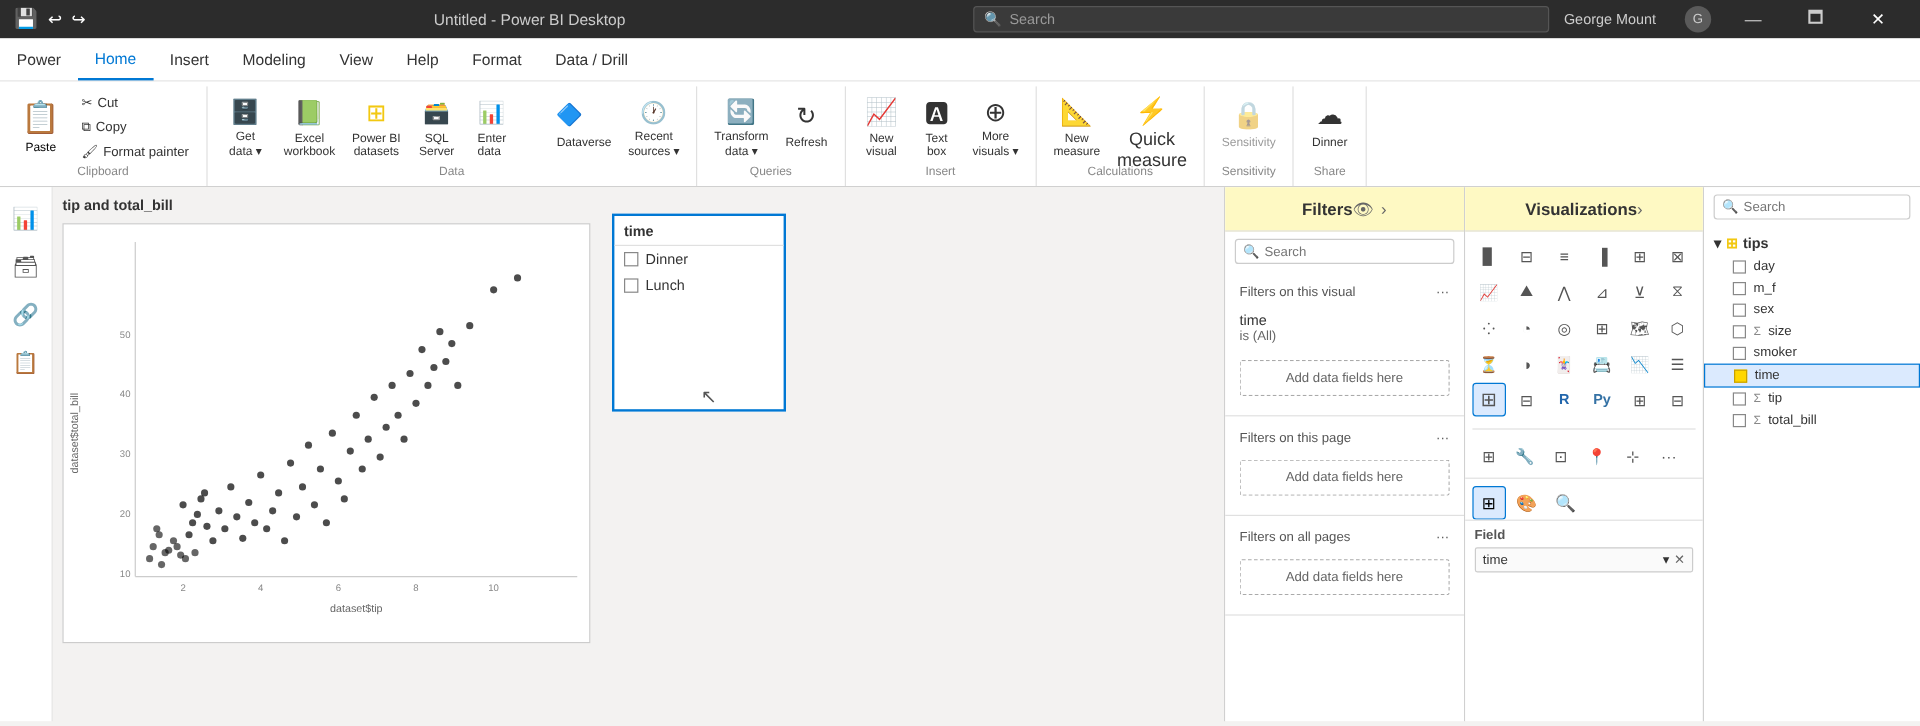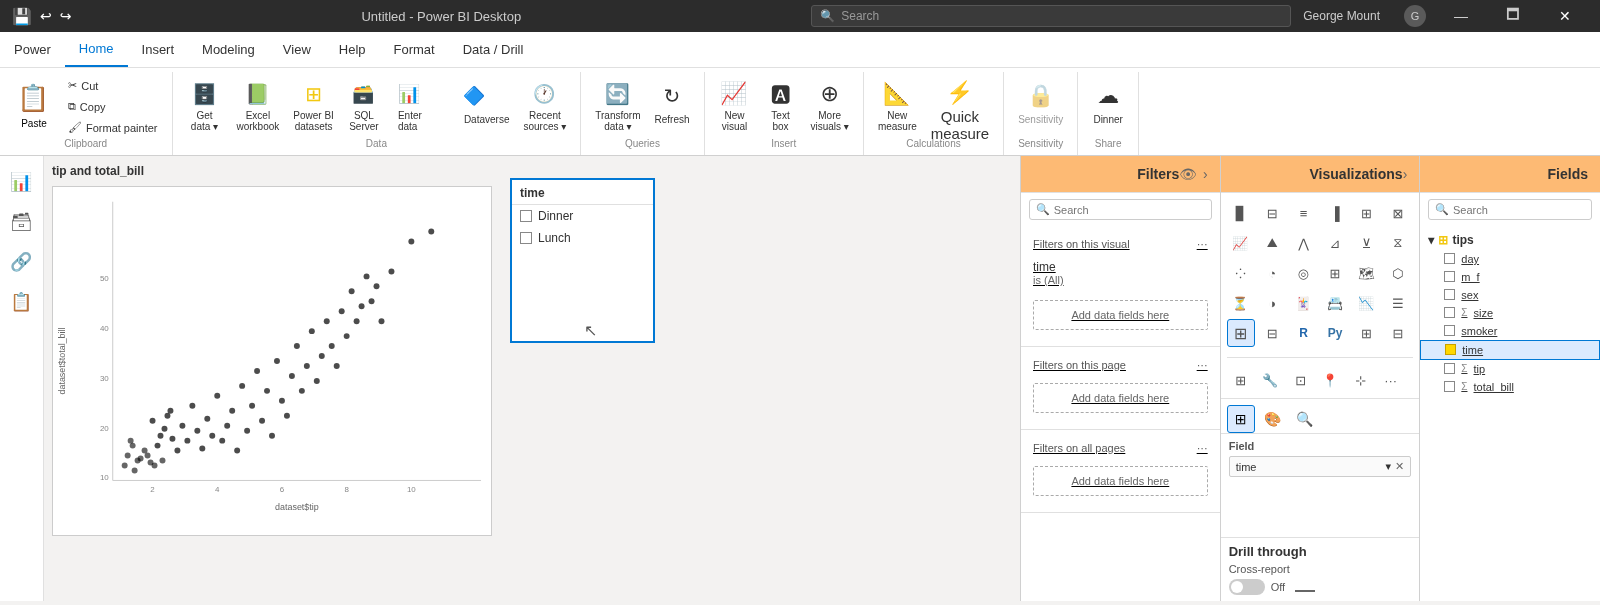--- a/index.html
+++ b/index.html
@@ -248,33 +248,33 @@
     .filters-panel {
       width: 200px;
       background: #fff;
       border-right: 1px solid #d0d0d0;
       display: flex;
       flex-direction: column;
     }
     .panel-header {
       display: flex;
       align-items: center;
-      justify-content: flex-end;
+      justify-content: center;
       padding: 10px 12px;
       border-bottom: 1px solid #e0e0e0;
-      background: #fdba74;
+      background: #fef9c3;
     }
     .panel-header-title {
       font-size: 14px;
       font-weight: 600;
       color: #333;
     }
     .panel-header-icons { display: flex; gap: 6px; }
     .panel-icon { font-size: 14px; color: #666; cursor: pointer; }
-    .filter-section { padding: 8px 0; border-bottom: 1px solid #e0e0e0; text-decoration: underline; }
+    .filter-section { padding: 8px 0; border-bottom: 1px solid #e0e0e0; }
     .filter-section-title {
       font-size: 11px;
       color: #555;
       padding: 4px 12px;
       display: flex;
       align-items: center;
       justify-content: space-between;
     }
     .filter-item {
       padding: 6px 12px;
@@ -398,26 +398,26 @@
       align-items: center;
       gap: 4px;
       padding: 3px 8px;
       cursor: pointer;
       font-size: 12px;
       color: #333;
       font-weight: 600;
     }
     .fields-item {
       display: flex;
+      align-items: center;
       gap: 6px;
       padding: 3px 8px 3px 24px;
       font-size: 11px;
       color: #333;
       cursor: pointer;
-      text-decoration: underline;
     }
     .fields-item.selected { background: #dbeafe; border: 1px solid #0078d4; }
     .fields-checkbox {
       width: 11px;
       height: 11px;
       border: 1px solid #888;
       background: #fff;
       flex-shrink: 0;
     }
     .fields-checkbox.checked { background: #ffd700; border-color: #c8a000; }
@@ -845,37 +845,23 @@
         <div class="field-label">Field</div>
         <div class="field-input">
           <span>time</span>
           <span style="display:flex;gap:4px;">
             <span>▾</span>
             <span style="color:#666;">✕</span>
           </span>
         </div>
       </div>
 
-      <div class="drill-through-section">
-        <div class="drill-through-title">Drill through</div>
-        <div class="cross-report-label">Cross-report</div>
-        <div class="toggle-row">
-          <div class="toggle-switch off">
-            <div class="toggle-knob"></div>
-          </div>
-          <span class="toggle-label">Off</span>
-          <span style="display:inline-block;width:20px;height:10px;border-bottom:2px solid #666;margin-left:4px;"></span>
-        </div>
-      </div>
     </div>
 
     <div class="fields-panel">
-      <div class="panel-header">
-        <span class="panel-header-title">Fields</span>
-      </div>
       <div class="fields-search">
         <span style="font-size:11px;color:#888;">🔍</span>
         <input type="text" style="font-size: 11px; border: none; outline: none; width: 100%;" placeholder="Search">
       </div>
       <div class="fields-tree">
         <div class="fields-group">
           <div class="fields-group-header">
             <span>▾</span>
             <span style="font-size:12px;color:#f2c811;">⊞</span>
             <span>tips</span>

